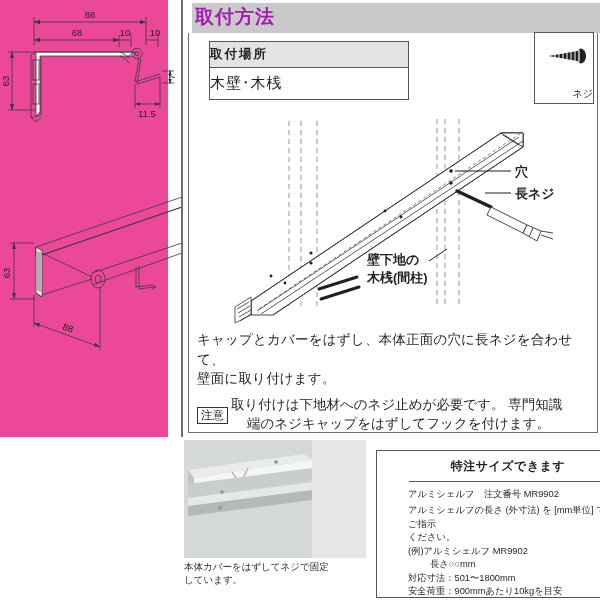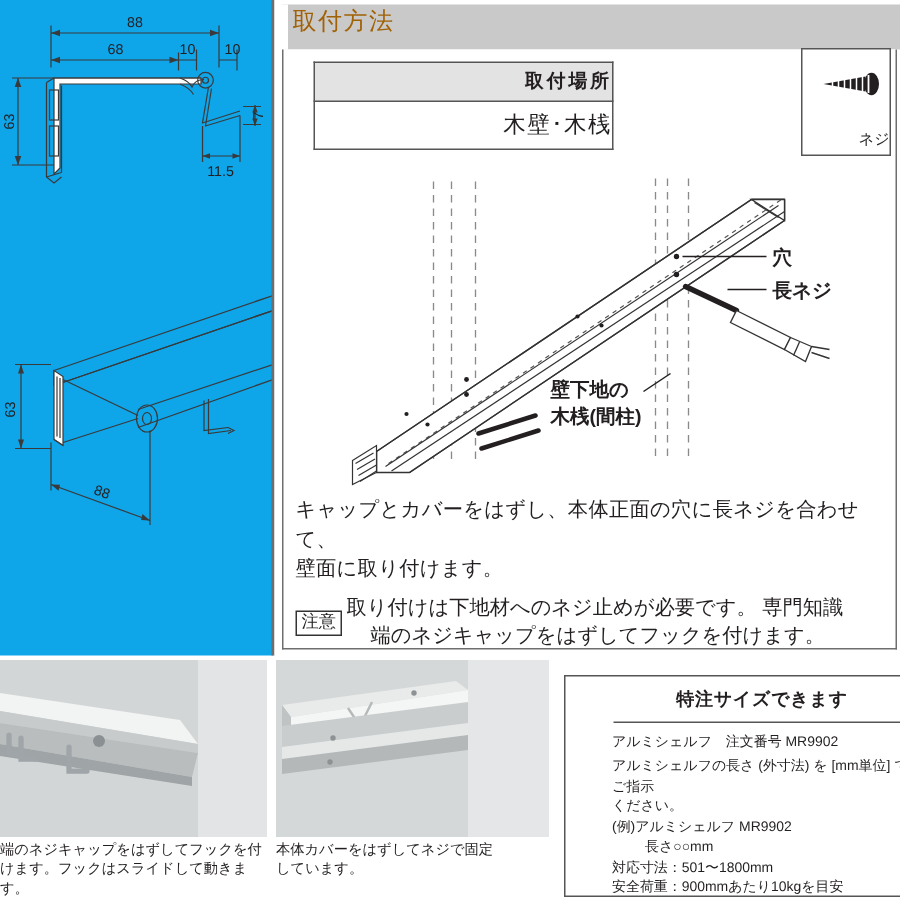--- a/index.html
+++ b/index.html
@@ -7,38 +7,38 @@
     width:600px;height:600px;
     background:#ffffff;
     font-family:"Liberation Sans","DejaVu Sans",sans-serif;
     color:#231f20;
     overflow:hidden;
     position:relative;
   }
   .page{position:relative;width:600px;height:600px;}
 
   
-  #left-col{position:absolute;left:0;top:0;width:182px;height:437px;background:#0ea5e9;}
+  #left-col{position:absolute;left:0;top:0;width:168px;height:437px;background:#ec4899;}
   .dwg{position:absolute;}
   .dim-txt{font-size:9.5px;fill:#231f20;font-family:"Liberation Sans",sans-serif;}
 
   
   #v-divider{position:absolute;left:181px;top:0;width:2px;height:437px;background:#6e6e6e;}
 
   
   #main-panel{position:absolute;left:183px;top:0;width:417px;height:437px;background:#fff;}
   #title-bar{position:absolute;left:5px;top:3px;width:412px;height:30px;background:#c9c9c9;}
   #title-bar .bar-accent{position:absolute;left:0;top:0;width:4px;height:30px;background:#ffffff;}
-  #panel-title{position:absolute;left:12px;top:4px;font-size:16px;font-weight:normal;letter-spacing:1px;color:#a16207;}
+  #panel-title{position:absolute;left:12px;top:4px;font-size:19px;font-weight:bold;letter-spacing:1px;color:#a21caf;}
 
   #panel-body{position:absolute;left:5px;top:33px;width:410px;height:400px;border:1px solid #6e6e6e;border-top:none;box-sizing:border-box;background:#fff;}
 
   
   #loc-table{position:absolute;left:20px;top:8px;width:200px;border-collapse:collapse;}
-  #loc-table td{border:1px solid #555;text-align:right;font-size:12.5px;padding:4px 0;letter-spacing:2px;}
+  #loc-table td{border:1px solid #555;text-align:left;font-size:12.5px;padding:4px 0;letter-spacing:2px;}
   #loc-table .th{background:#e3e3e3;font-weight:bold;}
   #loc-table .td{background:#fff;font-size:15px;letter-spacing:1px;padding:6px 0;}
 
   
   #screw-box{position:absolute;left:345px;top:-1px;width:58px;height:70px;border:1px solid #555;background:#fff;}
   #screw-box .cap{position:absolute;bottom:3px;left:0;width:100%;text-align:right;font-size:10px;}
 
   
   #iso-area{position:absolute;left:0;top:78px;width:408px;height:222px;}
   .lbl{position:absolute;font-size:13px;font-weight:bold;color:#231f20;white-space:nowrap;}
@@ -318,44 +318,20 @@
           <div id="caution-text">
             <span>取り付けは下地材へのネジ止めが必要です。 専門知識</span>
             <span class="l2">端のネジキャップをはずしてフックを付けます。</span>
           </div>
         </div>
       </div>
 
     </div>
   </div>
 
-  <div class="photo-cell" id="photo-a">
-    <div class="photo">
-      <svg width="178" height="118" viewBox="0 0 178 118">
-        <rect width="178" height="118" fill="#dcdedf"></rect>
-        <rect x="0" y="0" width="132" height="118" fill="#d3d6d7"></rect>
-
-        <path d="M0 22 L120 40 L132 56 L0 34 Z" fill="#f2f3f3"></path>
-        <path d="M0 34 L132 56 L132 62 L0 42 Z" fill="#c8cbcc"></path>
-
-        <path d="M0 42 L132 62 L128 78 L0 56 Z" fill="#b9bdbe"></path>
-        <path d="M0 56 L128 78 L128 84 L0 64 Z" fill="#9fa4a6"></path>
-
-        <ellipse cx="66" cy="54" rx="4" ry="4" fill="#8b9093"></ellipse>
-
-        <g stroke="#9fa5a8" stroke-width="3.5" fill="none" stroke-linecap="round">
-          <path d="M6 50 L6 62 L14 62"></path>
-          <path d="M14 52 L14 66 L24 66"></path>
-          <path d="M46 58 L46 74 L58 74"></path>
-        </g>
-        <rect x="132" y="0" width="46" height="118" fill="#e2e4e5"></rect>
-      </svg>
-    </div>
-    <div class="cap">端のネジキャップをはずしてフックを付けます。フックはスライドして動きます。</div>
-  </div>
 
   <div class="photo-cell" id="photo-b">
     <div class="photo">
       <svg width="182" height="118" viewBox="0 0 182 118">
         <rect width="182" height="118" fill="#dcdedf"></rect>
         <rect x="0" y="0" width="128" height="118" fill="#d5d8d9"></rect>
 
         <path d="M4 30 L120 14 L128 20 L10 38 Z" fill="#e9eaea"></path>
         <path d="M4 30 L10 38 L10 52 L4 44 Z" fill="#bfc3c4"></path>
         <path d="M10 38 L128 20 L128 30 L10 48 Z" fill="#f4f5f5"></path>

